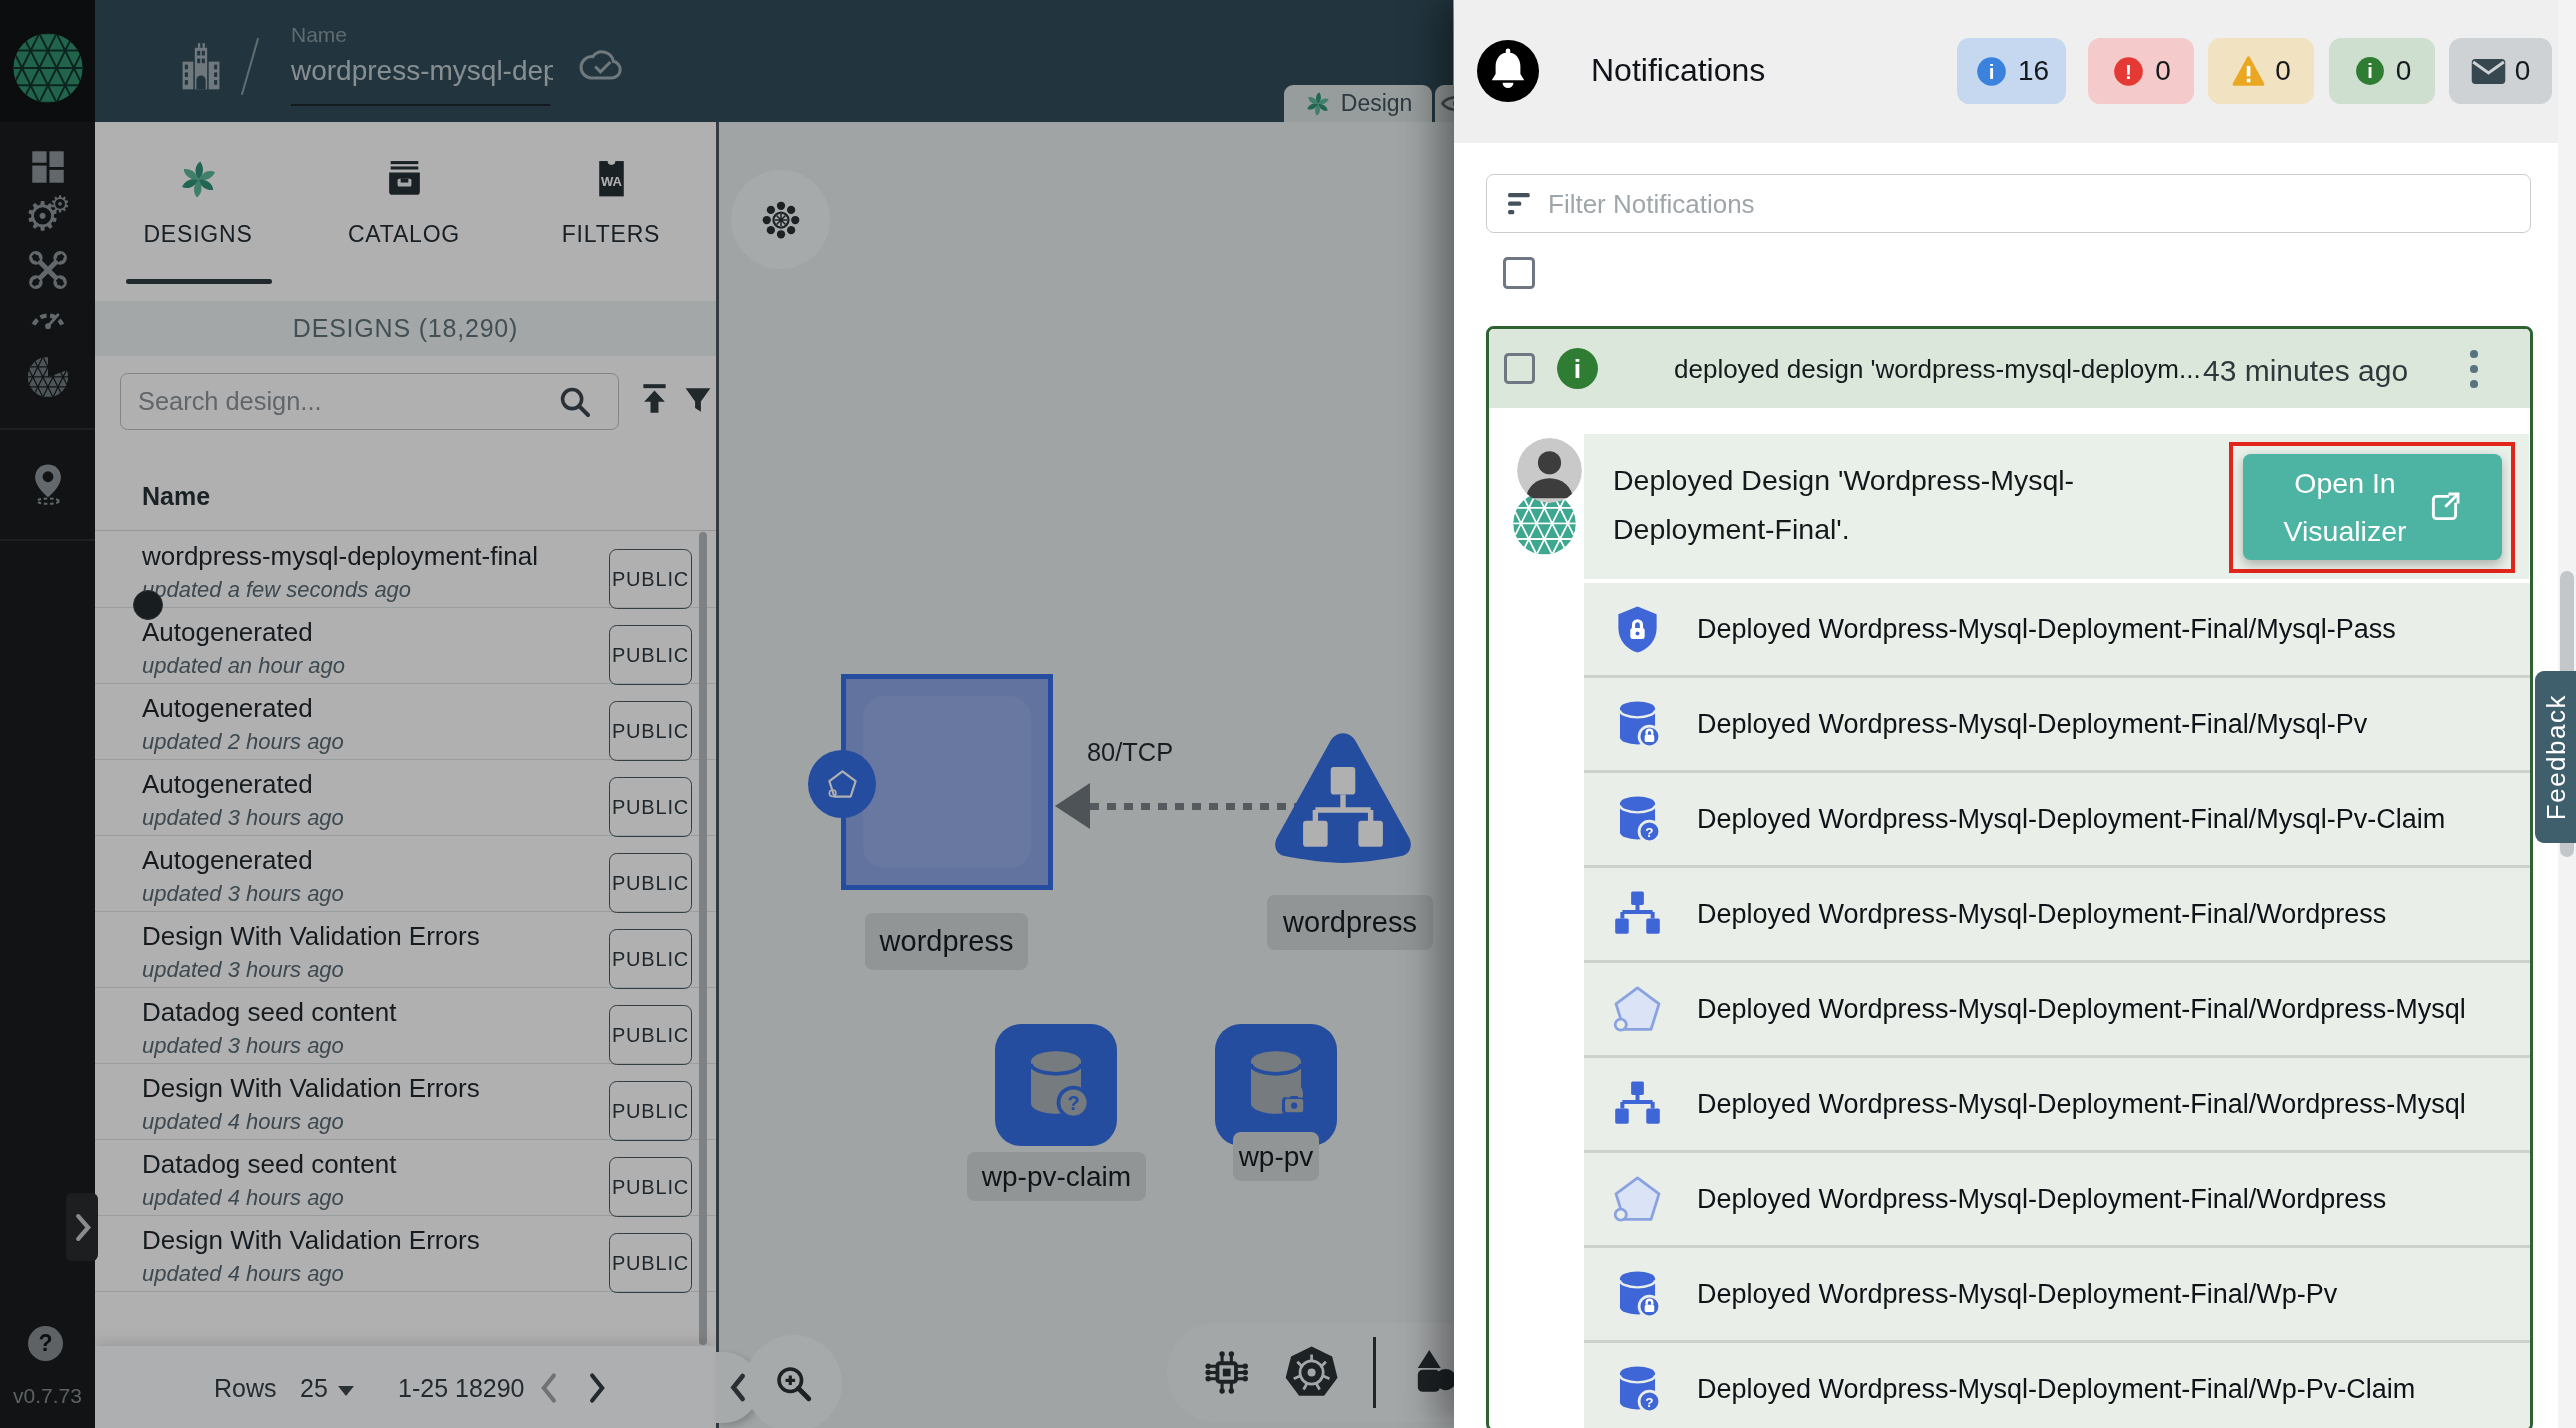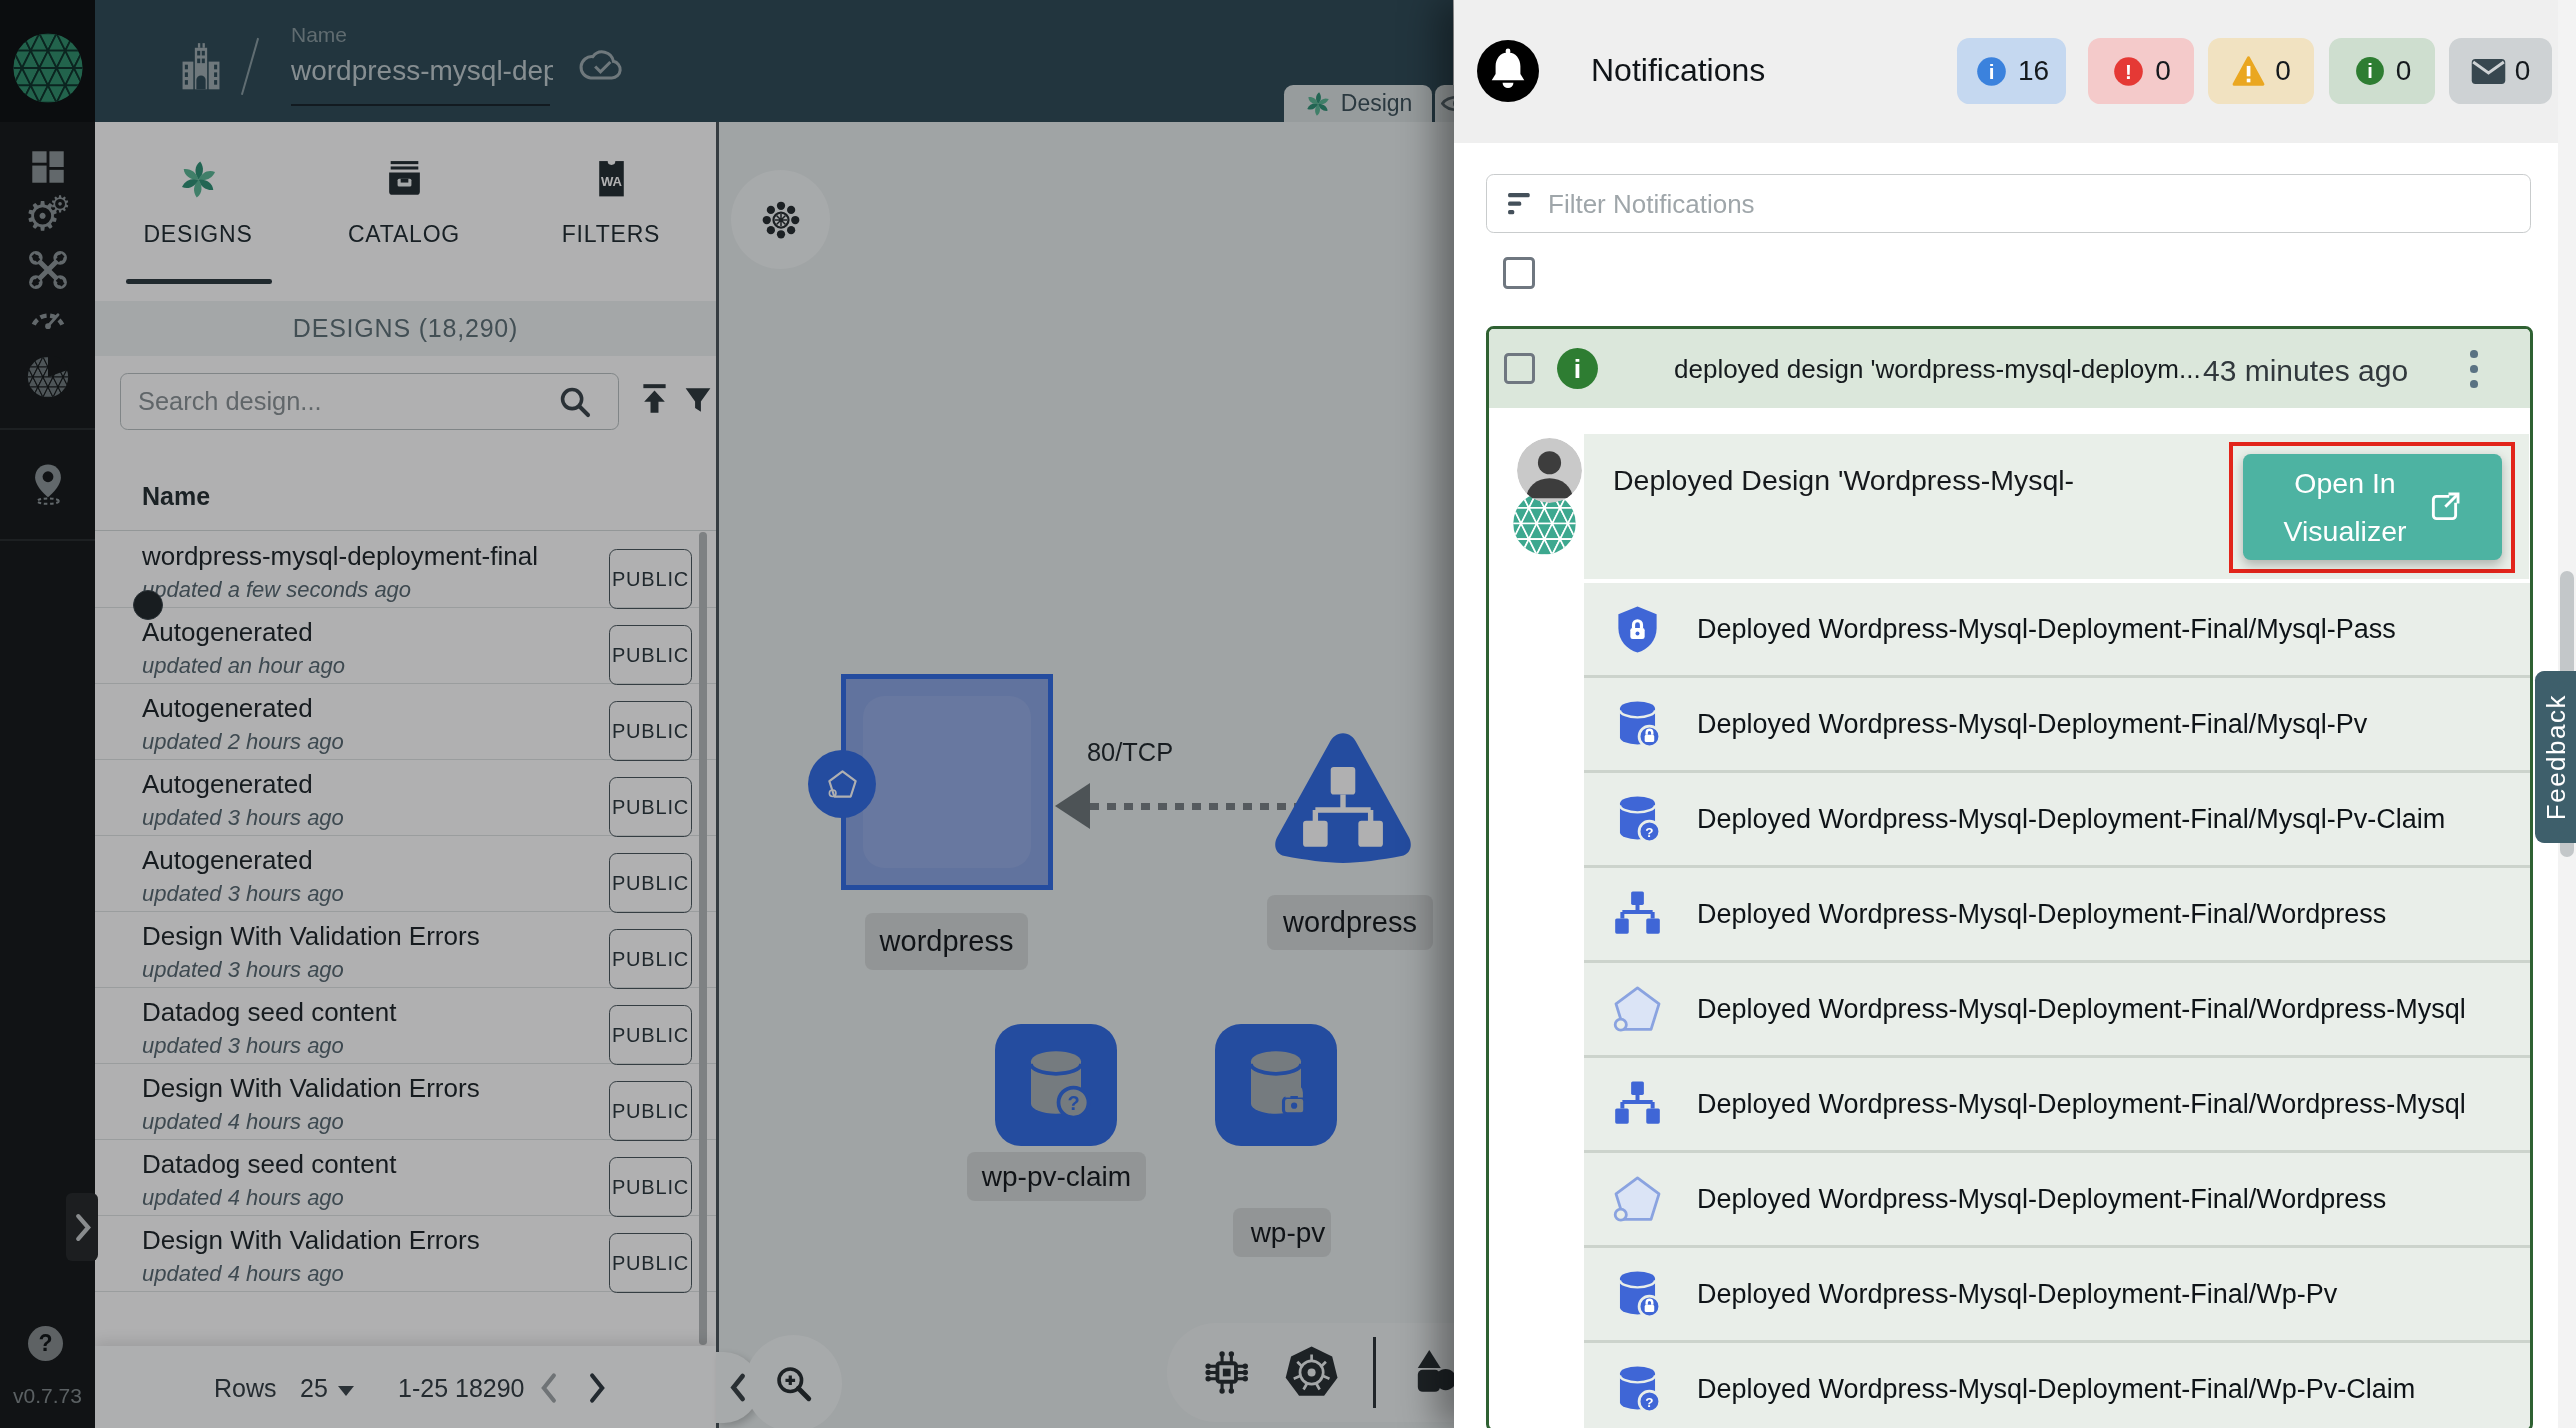--- a/index.html
+++ b/index.html
@@ -77,21 +77,21 @@
     border-bottom:23px solid transparent;border-right:35px solid #6d767a;}
   #edge-dots{left:371px;top:681px;width:240px;height:7px;
     background:repeating-linear-gradient(90deg,#798185 0 9.2px,transparent 9.2px 17px);}
   #edge-label{left:368px;top:616px;font-size:25.4px;color:#1f272b;}
   #wp-triangle{left:547px;top:602px;width:154px;height:142px;}
   #wp-triangle-label{left:548px;top:773px;width:166px;height:55px;}
   .vol-node{width:122px;height:122px;border-radius:26px;background:#326CE5;display:flex;align-items:center;justify-content:center;}
   #pvc-node{left:276px;top:902px;}
   #pv-node{left:496px;top:902px;}
   #pvc-label{left:248px;top:1030px;width:179px;height:49px;font-size:28px;}
-  #pv-label{left:514px;top:1086px;width:86px;height:49px;font-size:28px;padding-left:12px;}
+  #pv-label{left:514px;top:1010px;width:86px;height:49px;font-size:28px;}
   #canvas-toolbar{left:448px;top:1201px;width:293px;height:99px;background:#eef2f2;border-radius:49px 0 0 49px;
     display:flex;align-items:center;padding-left:35px;gap:32px;box-sizing:border-box;}
   #toolbar-divider{width:3.1px;height:71px;background:#2c3337;}
   
   #dim{left:0;top:0;width:1454px;height:1429px;background:rgba(8,10,12,0.32);z-index:40;pointer-events:none;}
   
   #notif{left:1454px;top:0;width:1122px;height:1429px;background:#ffffff;z-index:60;
     box-shadow:-17px 0 35px rgba(0,0,0,0.38);}
   #notif-header{left:0;top:0;width:1122px;height:143px;background:#efefef;}
   #bell-wrap{left:23px;top:40px;width:62px;height:62px;}
@@ -660,20 +660,21 @@
     </div>
     <div id="msg-avatar-green" class="abs">
       <svg viewBox="0 0 100 100" width="65" height="65" style="--c1:#5cc3ab;--c2:#3da88f;--c3:#ffffff">
           <use href="#lattice"></use>
         </svg>
     </div>
 
     <div id="msg-panel" class="abs">
       <div id="msg-text" class="abs">
         <div>Deployed Design 'Wordpress-Mysql-</div>
+        <div>Deployment-Final'.</div>
       </div>
       <div id="red-outline" class="abs"></div>
       <div id="open-btn" class="abs">
         <span class="btxt">
           <span style="display:block">Open In</span>
           <span style="display:block">Visualizer</span>
         </span>
         <svg viewBox="0 0 44 44" width="35" height="35">
           <path d="M28 8 h-16 a4 4 0 0 0 -4 4 v20 a4 4 0 0 0 4 4 h20 a4 4 0 0 0 4 -4 v-16" fill="none" stroke="#fff" stroke-width="3.6"></path>
           <path d="M27 5 h12 v12" fill="none" stroke="#fff" stroke-width="3.6"></path>

